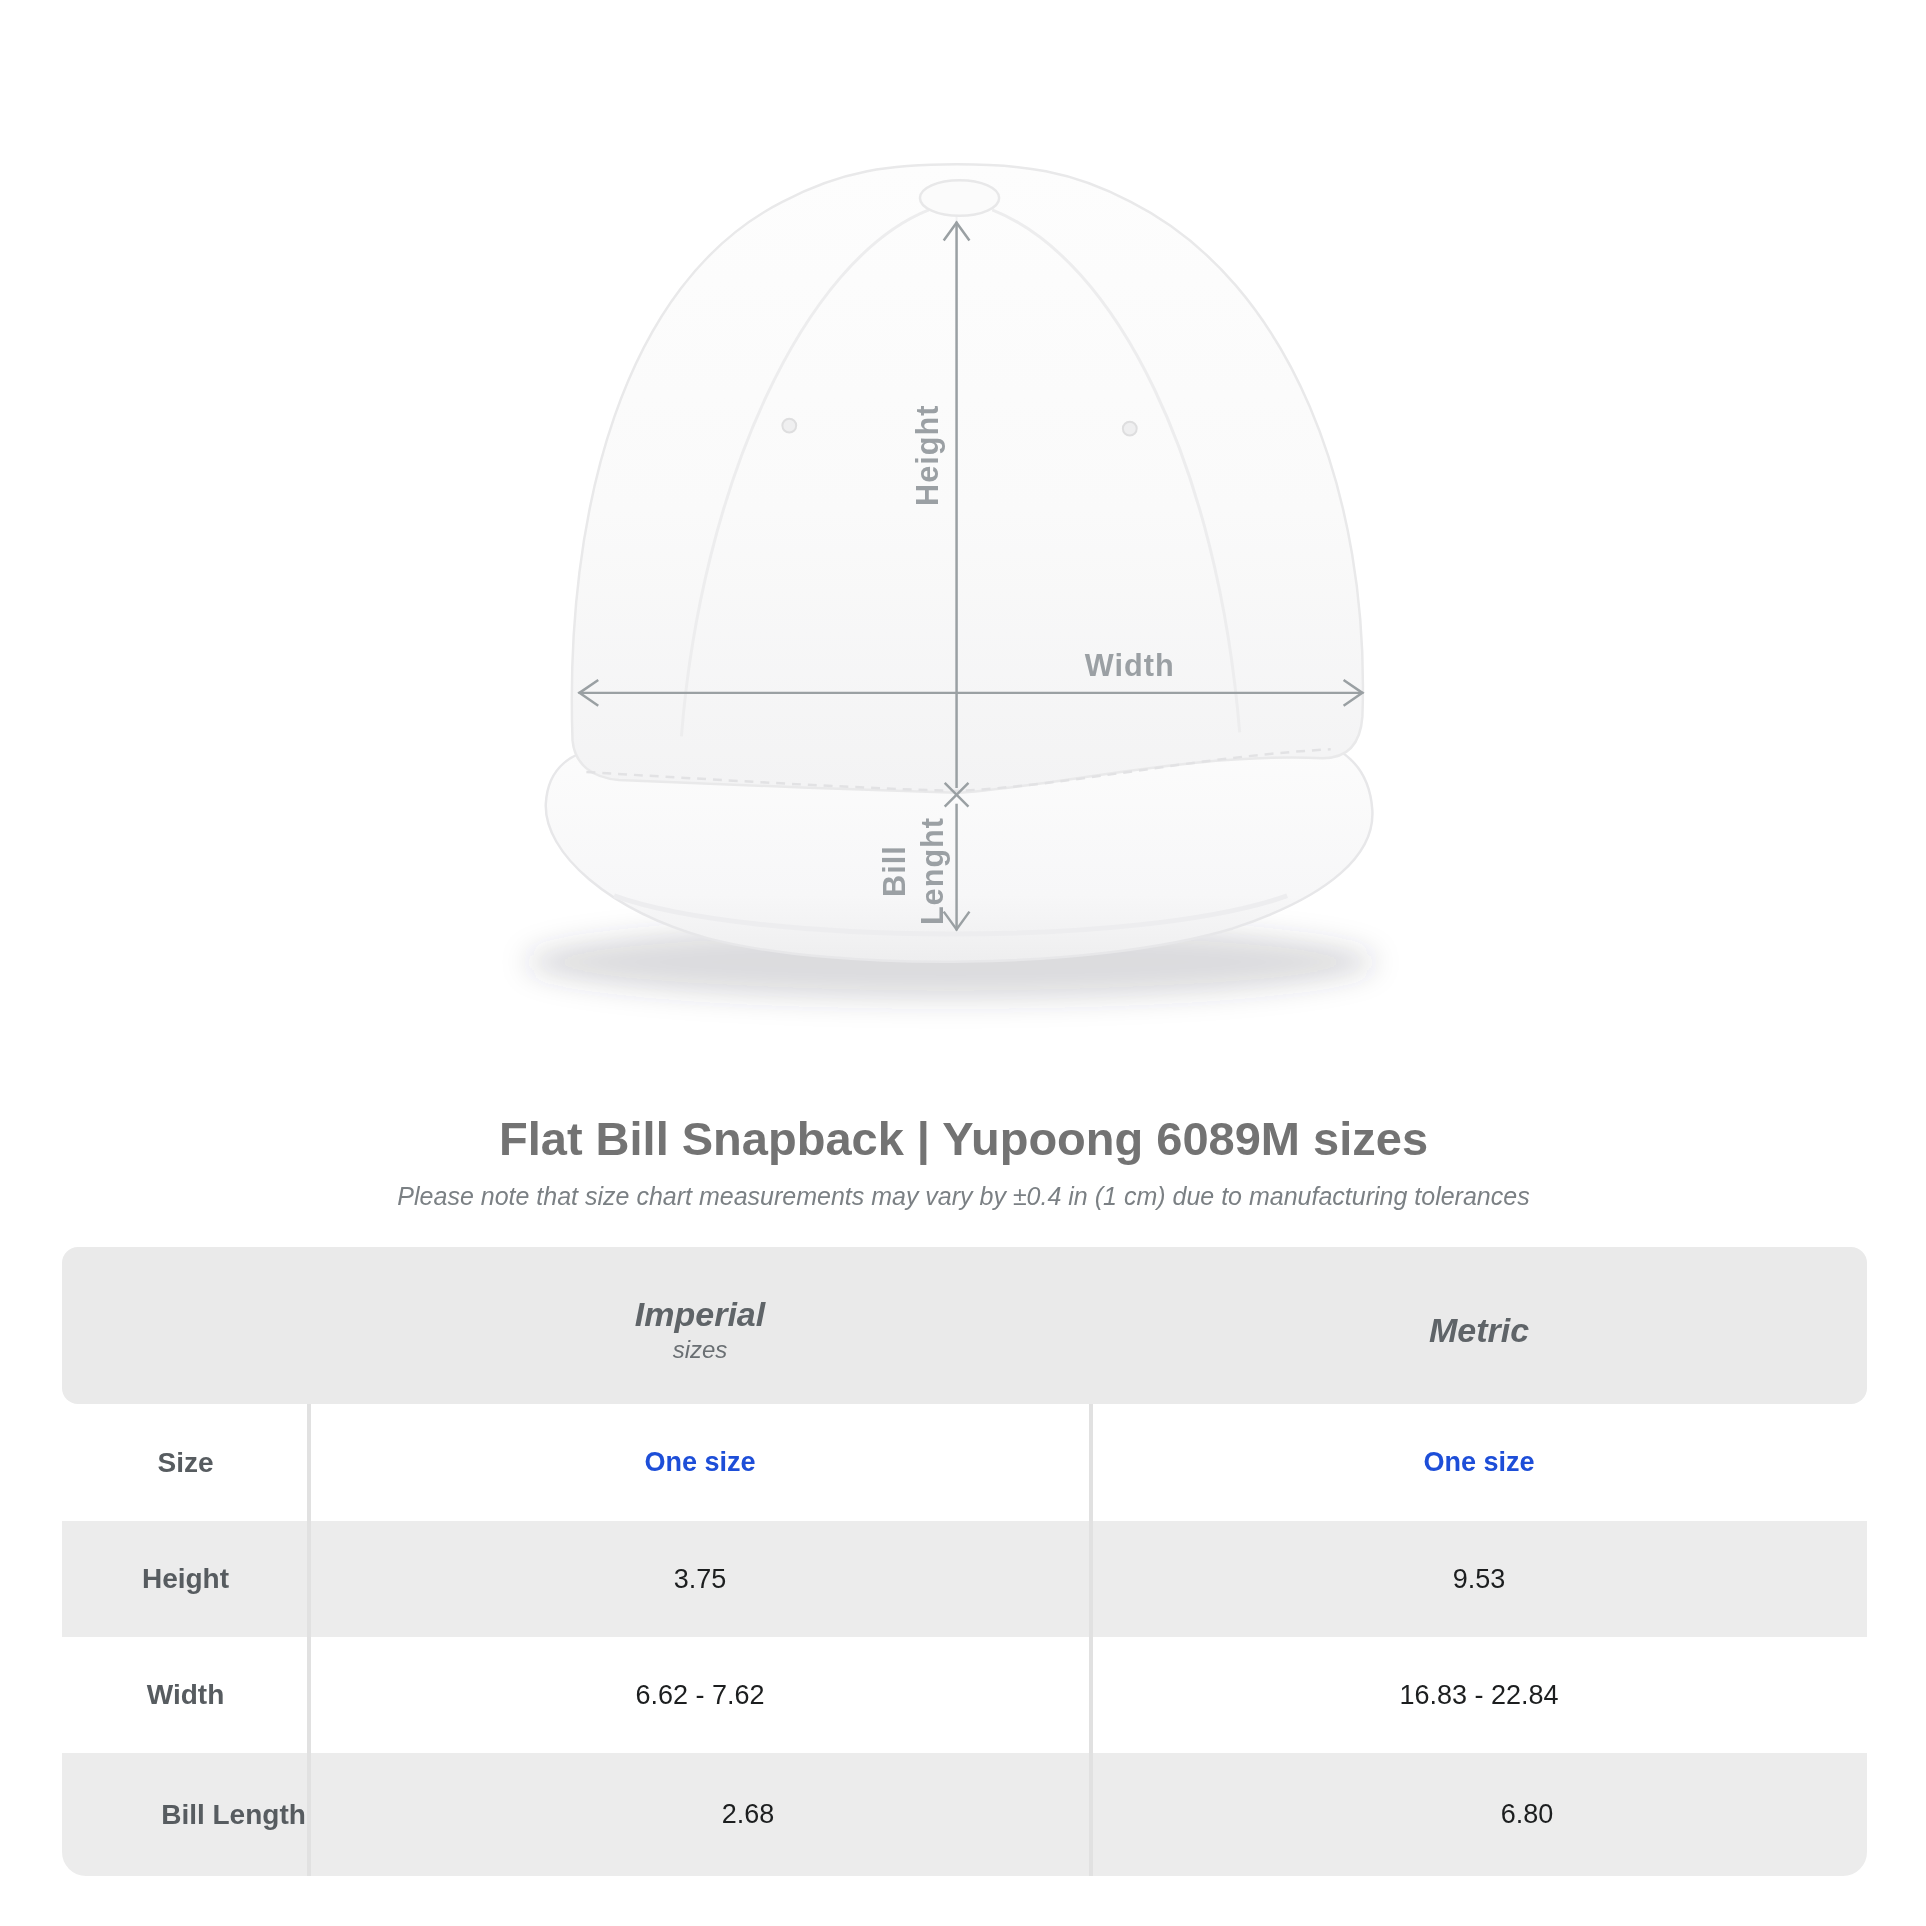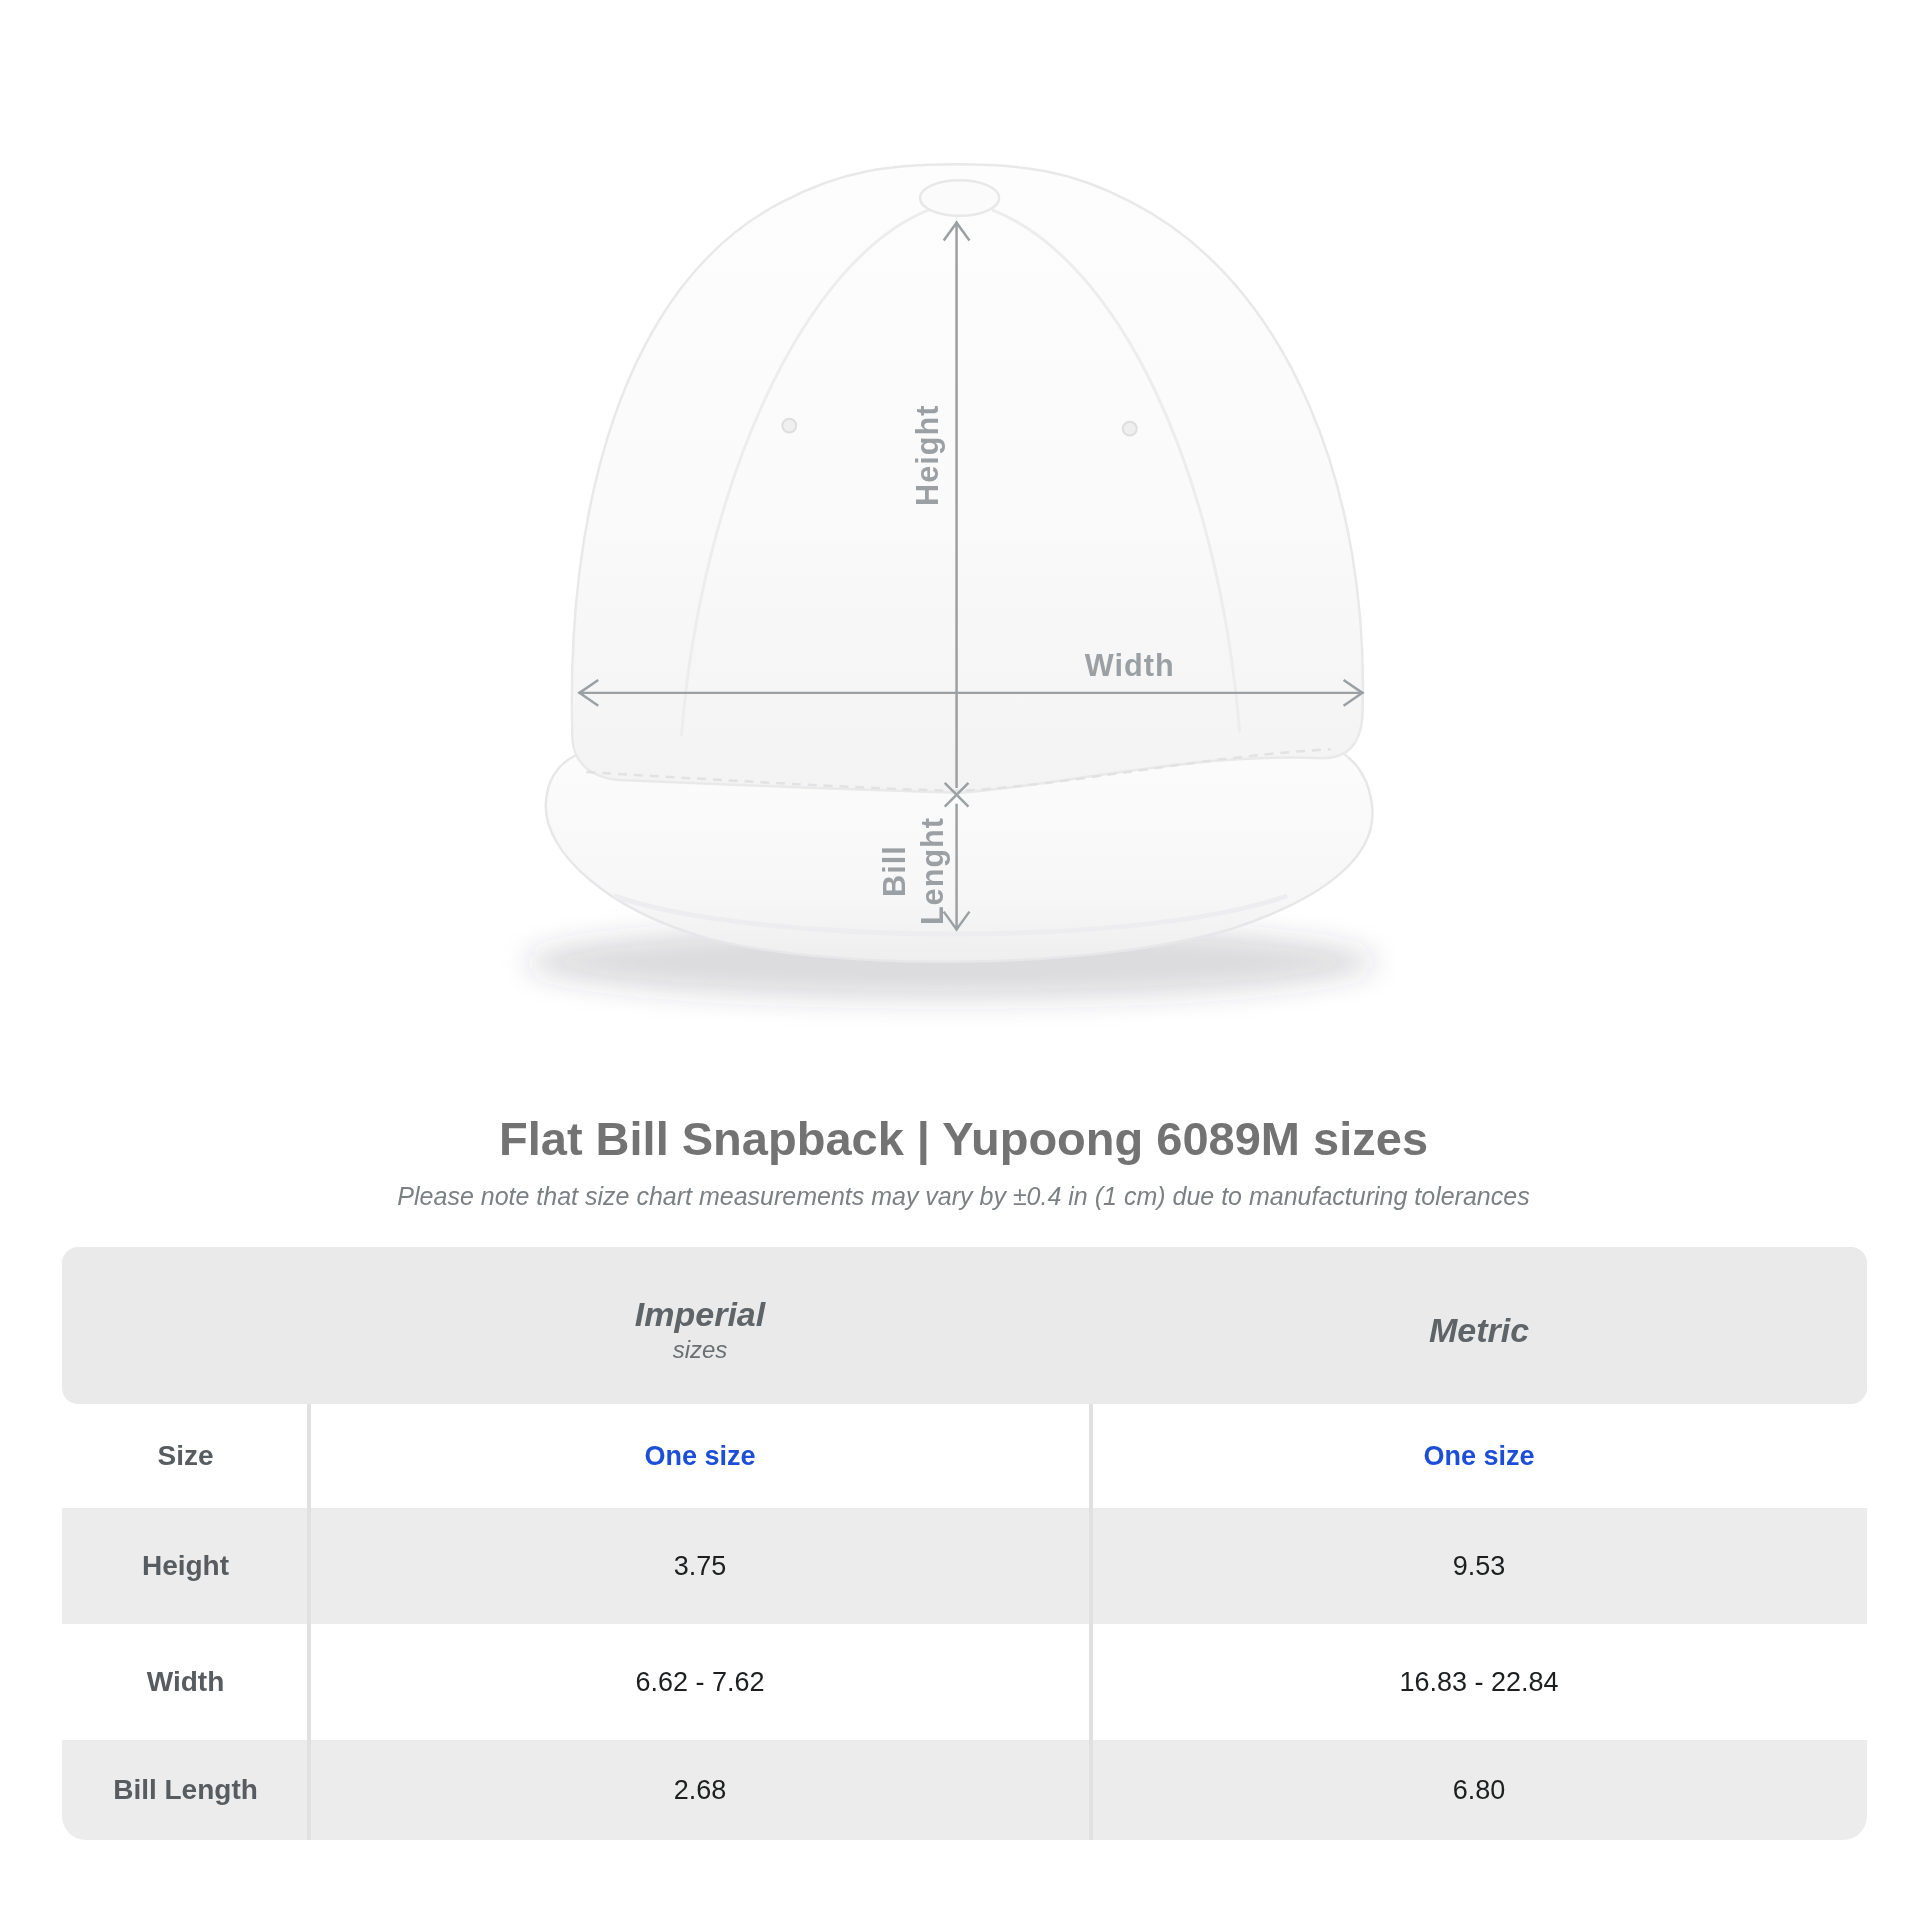--- a/index.html
+++ b/index.html
@@ -26,22 +26,22 @@
   }
   .thead .unit-col{text-align:center;padding-top:10px;}
   .unit-title{font-size:34px;font-weight:bold;font-style:italic;color:#5f6468;line-height:1.15;}
   .unit-sub{font-size:24px;font-style:italic;color:#6a6f73;line-height:1.3;}
   .rows{position:relative;}
   .trow{
     height:116px;
     display:grid;grid-template-columns:247px 782px 776px;align-items:center;
   }
   .trow.alt{background:#ececec;}
-  .trow.first{height:104px;}
-  .trow.last{height:100px;border-bottom-left-radius:24px;border-bottom-right-radius:24px;}
+  .trow.first{height:117px;}
+  .trow.last{height:123px;border-bottom-left-radius:24px;border-bottom-right-radius:24px;padding-left:48px;}
   .cell{text-align:center;}
   .cell.rlabel{font-size:28px;font-weight:bold;color:#575c60;}
   .cell.value{font-size:27px;color:#1c1e1f;}
   .cell.value.onesize{font-weight:bold;color:#1d4ed8;font-size:27px;}
   .vdivider{
     position:absolute;top:0;width:4px;height:100%;
     background:#e1e1e1;z-index:3;
   }
   .vdivider.d1{left:245px;}
   .vdivider.d2{left:1027px;}

